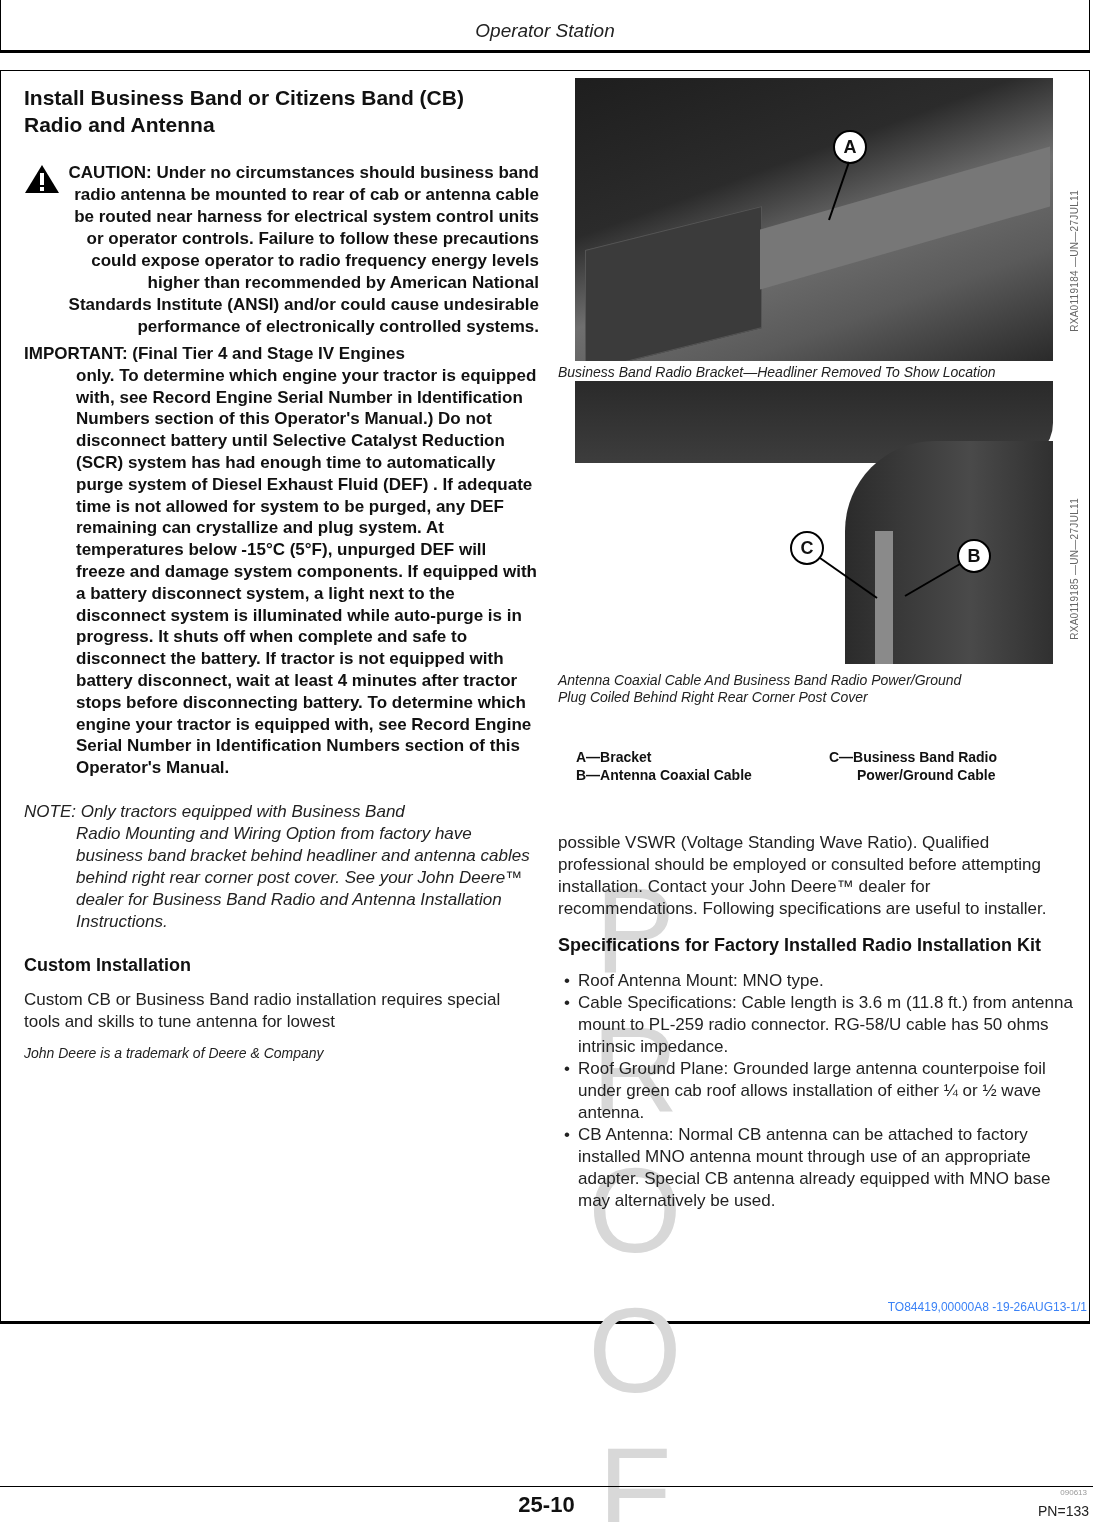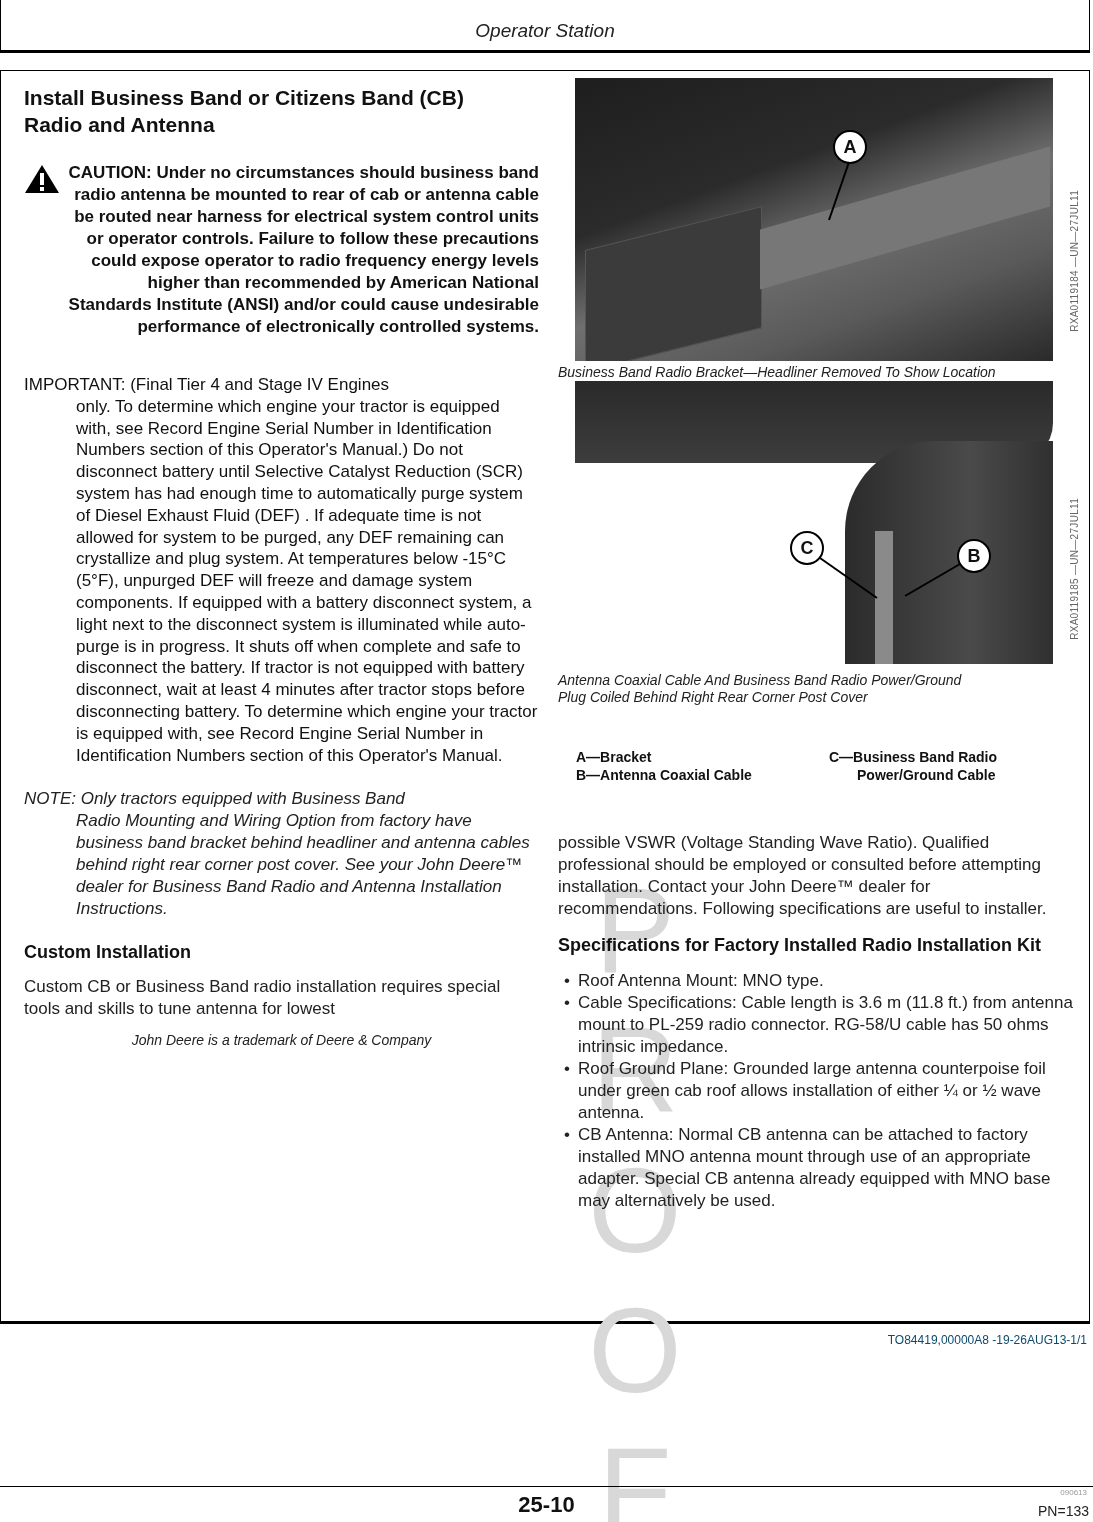--- a/index.html
+++ b/index.html
@@ -16,28 +16,28 @@
                color: #d8d8d8; font-family: "Liberation Sans", sans-serif; font-size: 120px;
                line-height: 140px; text-align: center; z-index: 0; pointer-events: none; }
   .watermark span { display: block; }
   .left-col { position: absolute; left: 24px; top: 84px; width: 515px; z-index: 1; }
   .right-col { position: absolute; left: 558px; top: 78px; width: 515px; z-index: 1; }
   h1.title { font-size: 21px; font-weight: bold; margin: 0; line-height: 27px; color: #111; }
   .caution { position: relative; margin-top: 22px; font-weight: bold; font-size: 17px;
              line-height: 22px; padding-left: 40px; }
   .caution .warn-icon { position: absolute; left: 0; top: 2px; width: 36px; height: 30px; }
   .caution .lbl { font-weight: bold; }
-  .important { margin-top: 36px; font-weight: normal; font-size: 17px; line-height: 21.8px; }
+  .important { margin-top: 5px; font-weight: bold; font-size: 17px; line-height: 21.8px; }
   .important .body { padding-left: 52px; display: block; }
   .important .head { display: block; }
   .note { margin-top: 22px; font-style: italic; font-size: 17px; line-height: 22px; color: #222; }
   .note .body { padding-left: 52px; display: block; }
   h2.sub { font-size: 18px; font-weight: bold; margin: 20px 0 0 0; line-height: 24px; }
   .para { font-size: 17px; line-height: 22px; margin-top: 12px; color: #222; }
-  .tm { font-style: italic; font-size: 14px; margin-top: 12px; color: #222; text-align: center; }
+  .tm { font-style: italic; font-size: 14px; margin-top: 12px; color: #222; }
   .figure { position: relative; width: 478px; background: #3a3a3a; overflow: hidden; }
   .fig1 { margin-left: 17px; height: 283px; background: linear-gradient(160deg,#1e1e1e 0%,#2b2b2b 35%,#6f6f6f 55%,#5a5a5a 75%,#2a2a2a 100%); }
   .fig2 { margin-left: 17px; height: 283px; background: #ffffff; }
   .fig2 .roof { position: absolute; left: 0; top: 0; width: 478px; height: 82px;
                 background: linear-gradient(180deg,#2a2a2a,#3d3d3d); border-bottom-right-radius: 40px; }
   .fig2 .post { position: absolute; left: 270px; top: 60px; width: 208px; height: 223px;
                 background: linear-gradient(90deg,#2b2b2b,#4a4a4a 60%,#303030); border-top-left-radius: 90px; }
   .fig2 .cable { position: absolute; left: 300px; top: 150px; width: 18px; height: 133px; background: #8a8a8a; }
   .callout { position: absolute; width: 30px; height: 30px; border-radius: 50%; background: #fff;
              border: 2px solid #000; font-weight: bold; font-size: 18px; text-align: center; line-height: 30px; }
@@ -51,21 +51,21 @@
   .cap1 { margin-top: 3px; }
   .cap2 { margin-top: 8px; }
   .legend { display: flex; margin-top: 42px; font-weight: bold; font-size: 14px; line-height: 18px; padding-left: 18px; }
   .legend .colA { width: 253px; }
   .legend .colC .cont { padding-left: 28px; display: block; }
   .rpara { font-size: 17px; line-height: 22px; margin-top: 48px; color: #222; }
   h2.spec { font-size: 18px; font-weight: bold; margin: 14px 0 0 0; line-height: 22px; }
   ul.specs { list-style: none; margin: 14px 0 0 0; padding: 0 0 0 6px; font-size: 17px; line-height: 22px; color: #222; }
   ul.specs li { position: relative; padding-left: 14px; }
   ul.specs li::before { content: "\2022"; position: absolute; left: 0; }
-  .doc-id { position: absolute; right: 6px; top: 1300px; font-size: 12px; color: #0c4a6e; z-index: 1; margin-top: 33px; }
+  .doc-id { position: absolute; right: 6px; top: 1300px; font-size: 12px; color: #3b82f6; z-index: 1; }
   .footer-rule { position: absolute; left: 0; top: 1486px; width: 1093px; border-top: 1px solid #000; }
   .page-num { position: absolute; left: 0; right: 0; top: 1492px; text-align: center; font-weight: bold; font-size: 22px; }
   .date-code { position: absolute; right: 6px; top: 1488px; font-size: 8px; color: #999; }
   .pn { position: absolute; right: 4px; top: 1503px; font-size: 14px; color: #222; }
 </style>
 </head>
 <body>
 
 <div class="header-box">
   <div class="header-title">Operator Station</div>

